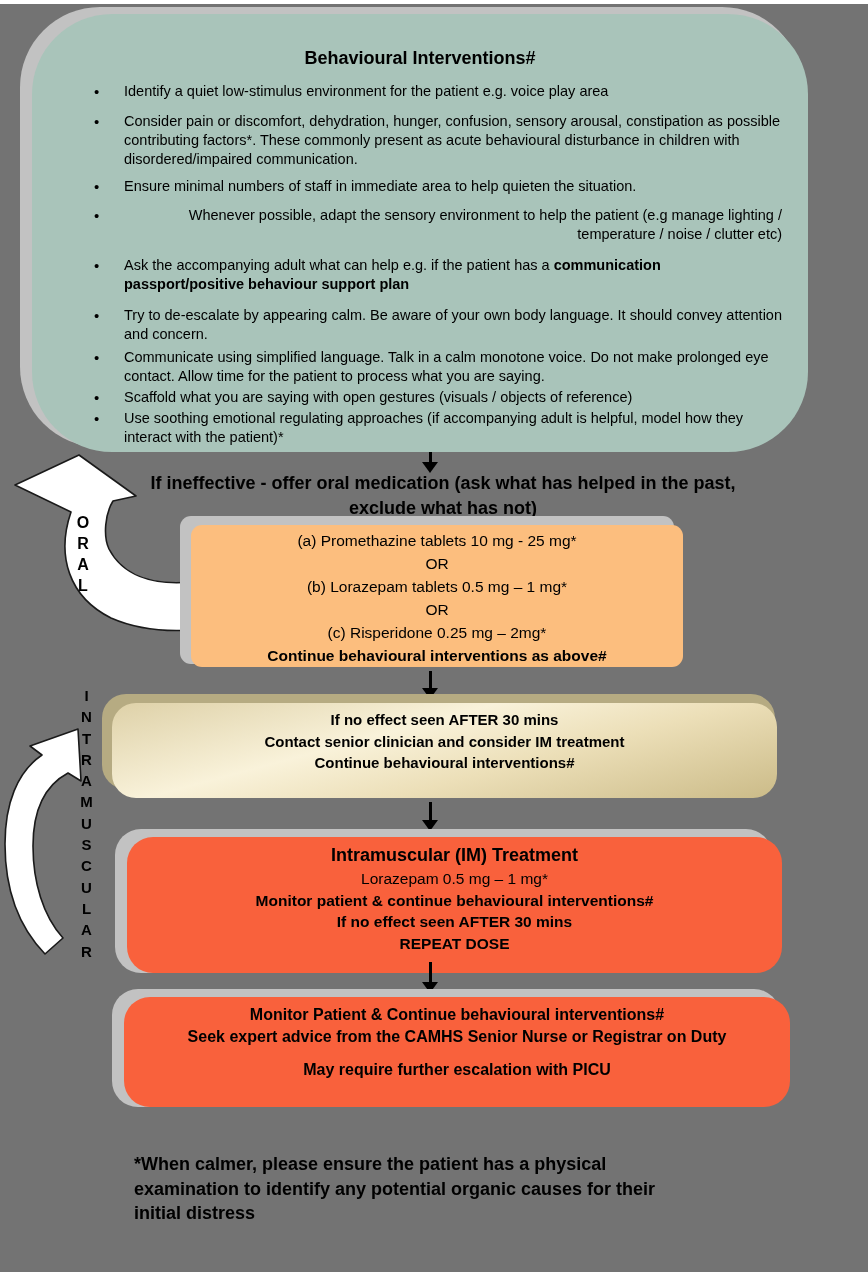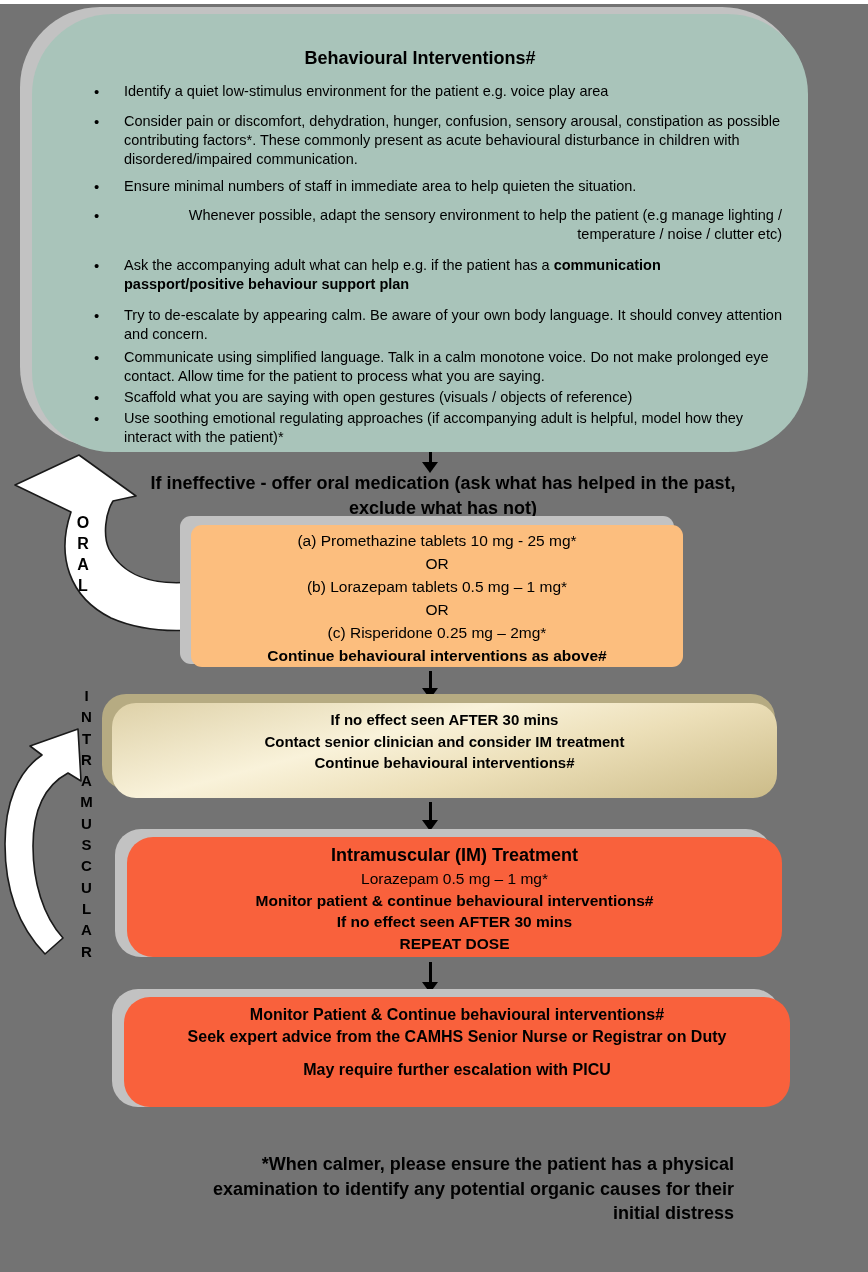--- a/index.html
+++ b/index.html
@@ -36,35 +36,35 @@
   #orange-box .backing{left:-11px;top:-9px;height:calc(100% + 6px);}
   #orange-box .face{background:#fcbe7e;}
   .orange-text{position:absolute;inset:0;padding-top:4px;text-align:center;font-size:15.5px;line-height:23px;}
   .orange-text .bold{font-weight:bold;}
   
   #tan-box{left:112px;top:699px;width:665px;height:95px;border-radius:24px;}
   #tan-box .backing{left:-10px;top:-9px;width:calc(100% + 8px);height:100%;background:#b6ab82;}
   #tan-box .face{background:linear-gradient(165deg,#ded1a8 0%,#f9f2da 38%,#ecdfb8 62%,#cbbb88 100%);}
   .tan-text{position:absolute;inset:0;padding-top:6px;text-align:center;font-size:15px;font-weight:bold;line-height:21.5px;}
   
-  #im-box{left:127px;top:833px;width:655px;height:120px;border-radius:26px;}
+  #im-box{left:127px;top:833px;width:655px;height:136px;border-radius:26px;}
   #im-box .face, #monitor-box .face{background:#f9613c;}
   #monitor-box{left:124px;top:993px;width:666px;height:110px;border-radius:26px;}
   .im-text{position:absolute;inset:0;padding-top:5px;text-align:center;}
   .im-title{font-size:18px;font-weight:bold;line-height:26px;}
   .im-line{font-size:15.5px;line-height:21.5px;}
   .im-line.bold{font-weight:bold;}
   .monitor-text{position:absolute;inset:0;padding-top:7px;text-align:center;font-size:16px;font-weight:bold;line-height:21.5px;}
   .monitor-final{margin-top:12px;}
   
   .vlabel{position:absolute;font-weight:bold;text-align:center;word-break:break-all;}
   #oral-label{left:76px;top:508px;width:14px;font-size:16px;line-height:21px;}
   #im-label{left:80px;top:681px;width:13px;font-size:15px;line-height:21.3px;}
   
-  #footnote{left:134px;top:1148px;width:600px;text-align:right;font-weight:bold;font-size:18px;line-height:24.5px;}
+  #footnote{left:134px;top:1148px;width:600px;text-align:left;font-weight:bold;font-size:18px;line-height:24.5px;}
   .curve{position:absolute;}
 </style>
 </head>
 <body>
 <div id="stage">
 
   <svg class="curve" style="left:12px;top:450px;" width="190" height="185" viewBox="0 0 190 185">
     <path d="M 180 128 C 138 132 110 120 97 95 C 91 82 93 60 101 47 L 124 42 L 67 1 L 3 31 L 59 58
              C 44 102 57 143 99 164 C 124 175 150 178 180 176 Z" fill="#ffffff" stroke="#1a1a1a" stroke-width="1.6" stroke-linejoin="round"></path>
   </svg>

